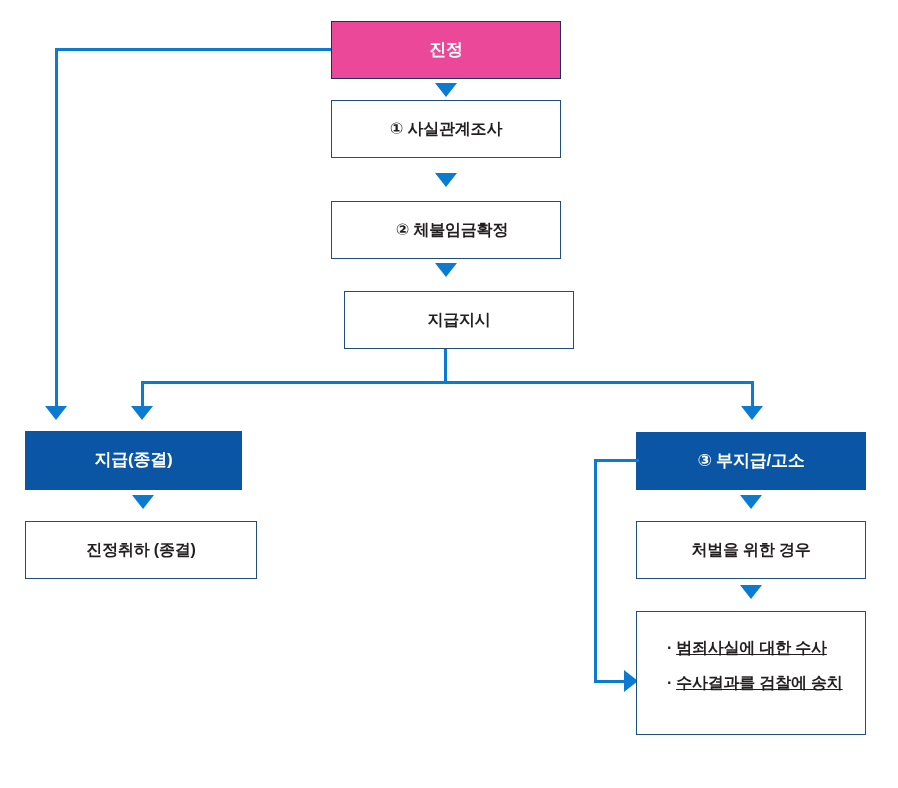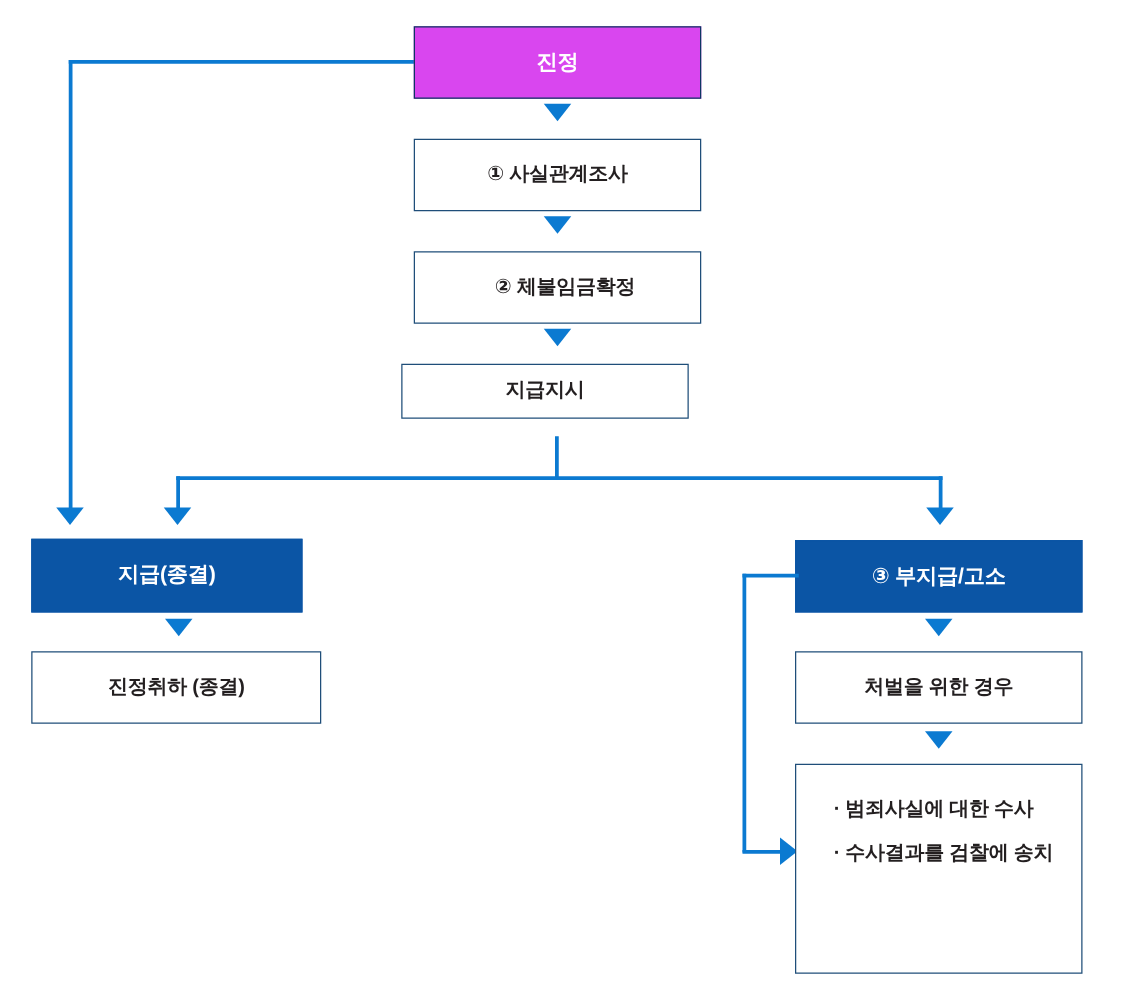--- a/index.html
+++ b/index.html
@@ -24,21 +24,21 @@
     box-sizing: border-box;
     display: flex;
     align-items: center;
     justify-content: center;
     text-align: center;
     font-weight: bold;
     letter-spacing: -0.2px;
     line-height: 1.35;
   }
   .node.dark {
-    background: #d946ef;
+    background: #ec4899;
     color: #ffffff;
     border: 1px solid #0d3762;
     font-size: 17px;
   }
   .node.mid {
     background: #0b55a5;
     color: #ffffff;
     border: 1px solid #0b55a5;
     font-size: 17px;
   }
@@ -103,33 +103,33 @@
   <div class="hline" style="left:55px; top:48px; width:278px;"></div>
   <div class="vline" style="left:55px; top:48px; height:360px;"></div>
   <div class="arrow-down" style="left:45px; top:406px;"></div>
 
   <div class="node dark" style="left:331px; top:21px; width:230px; height:58px;">
     <span>진정</span>
   </div>
 
   <div class="arrow-down" style="left:435px; top:83px;"></div>
 
-  <div class="node plain" style="left:331px; top:111px; width:230px; height:58px;">
+  <div class="node plain" style="left:331px; top:100px; width:230px; height:58px;">
     <span>① 사실관계조사</span>
   </div>
 
   <div class="arrow-down" style="left:435px; top:173px;"></div>
 
   <div class="node plain" style="left:331px; top:201px; width:230px; height:58px;padding-left:12px;">
     <span>② 체불임금확정</span>
   </div>
 
   <div class="arrow-down" style="left:435px; top:263px;"></div>
 
-  <div class="node plain" style="left:321px; top:291px; width:230px; height:44px;">
+  <div class="node plain" style="left:344px; top:291px; width:230px; height:58px;">
     <span>지급지시</span>
   </div>
 
   <div class="vline" style="left:444px; top:349px; height:35px;"></div>
   <div class="hline" style="left:141px; top:381px; width:613px;"></div>
   <div class="vline" style="left:141px; top:381px; height:27px;"></div>
   <div class="arrow-down" style="left:131px; top:406px;"></div>
   <div class="vline" style="left:751px; top:381px; height:27px;"></div>
   <div class="arrow-down" style="left:741px; top:406px;"></div>
 
@@ -153,21 +153,21 @@
   <div class="arrow-right" style="left:624px; top:670px;"></div>
 
   <div class="arrow-down" style="left:740px; top:495px;"></div>
 
   <div class="node plain" style="left:636px; top:521px; width:230px; height:58px;">
     <span>처벌을 위한 경우</span>
   </div>
 
   <div class="arrow-down" style="left:740px; top:585px;"></div>
 
-  <div class="node plain bullets" style="left:636px; top:611px; width:230px; height:168px;">
+  <div class="node plain bullets" style="left:636px; top:611px; width:230px; height:124px;text-decoration:underline;">
     <div class="bullet-line">
       <span class="bullet-dot">·</span><span>범죄사실에 대한 수사</span>
     </div>
     <div class="bullet-line">
       <span class="bullet-dot">·</span><span>수사결과를 검찰에 송치</span>
     </div>
   </div>
 
 </div>
 

